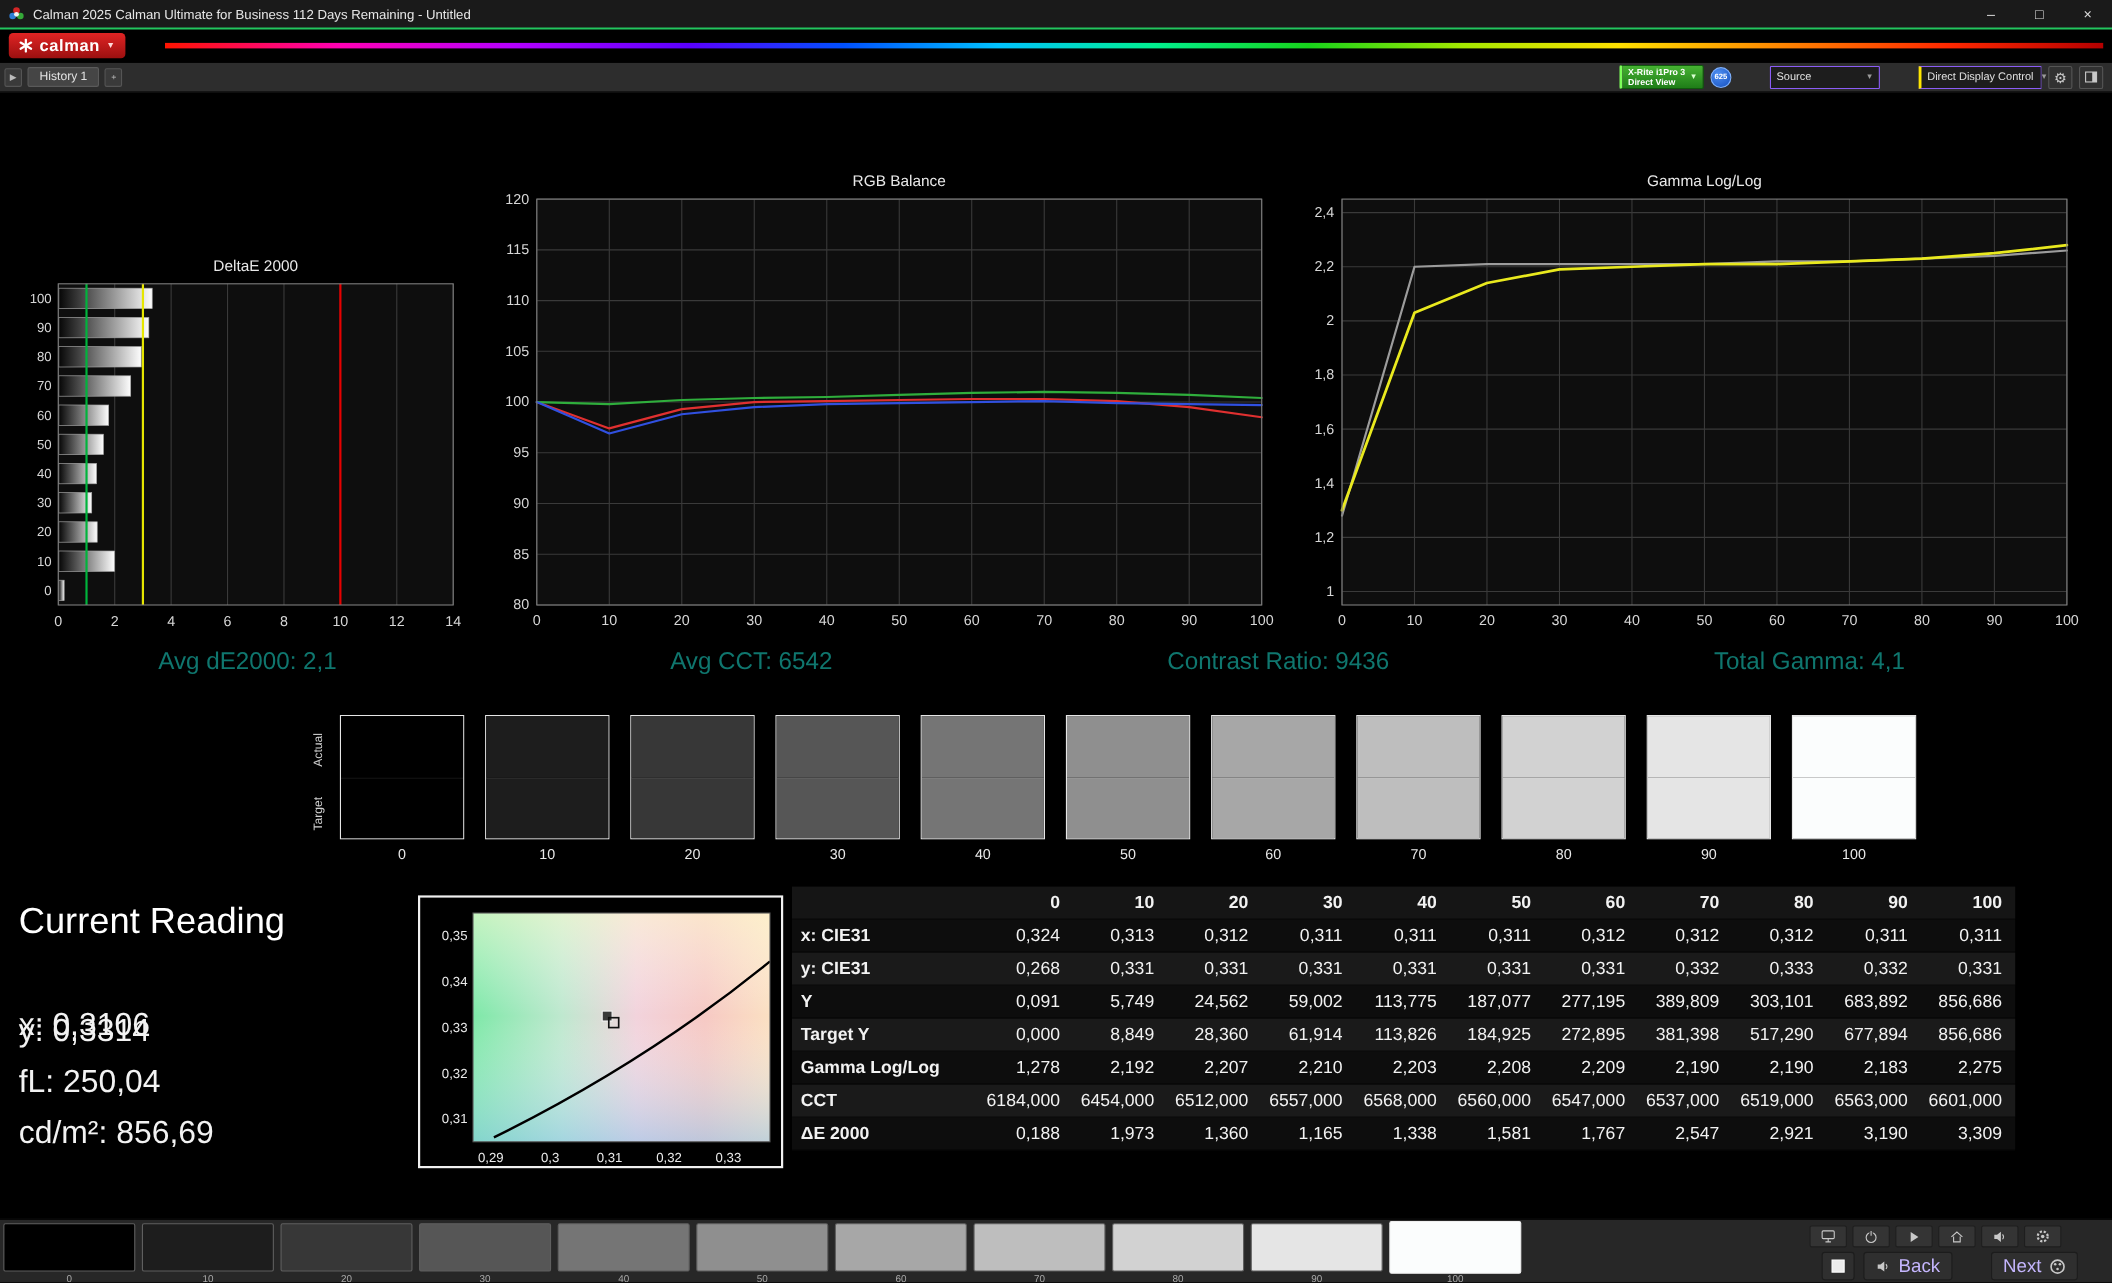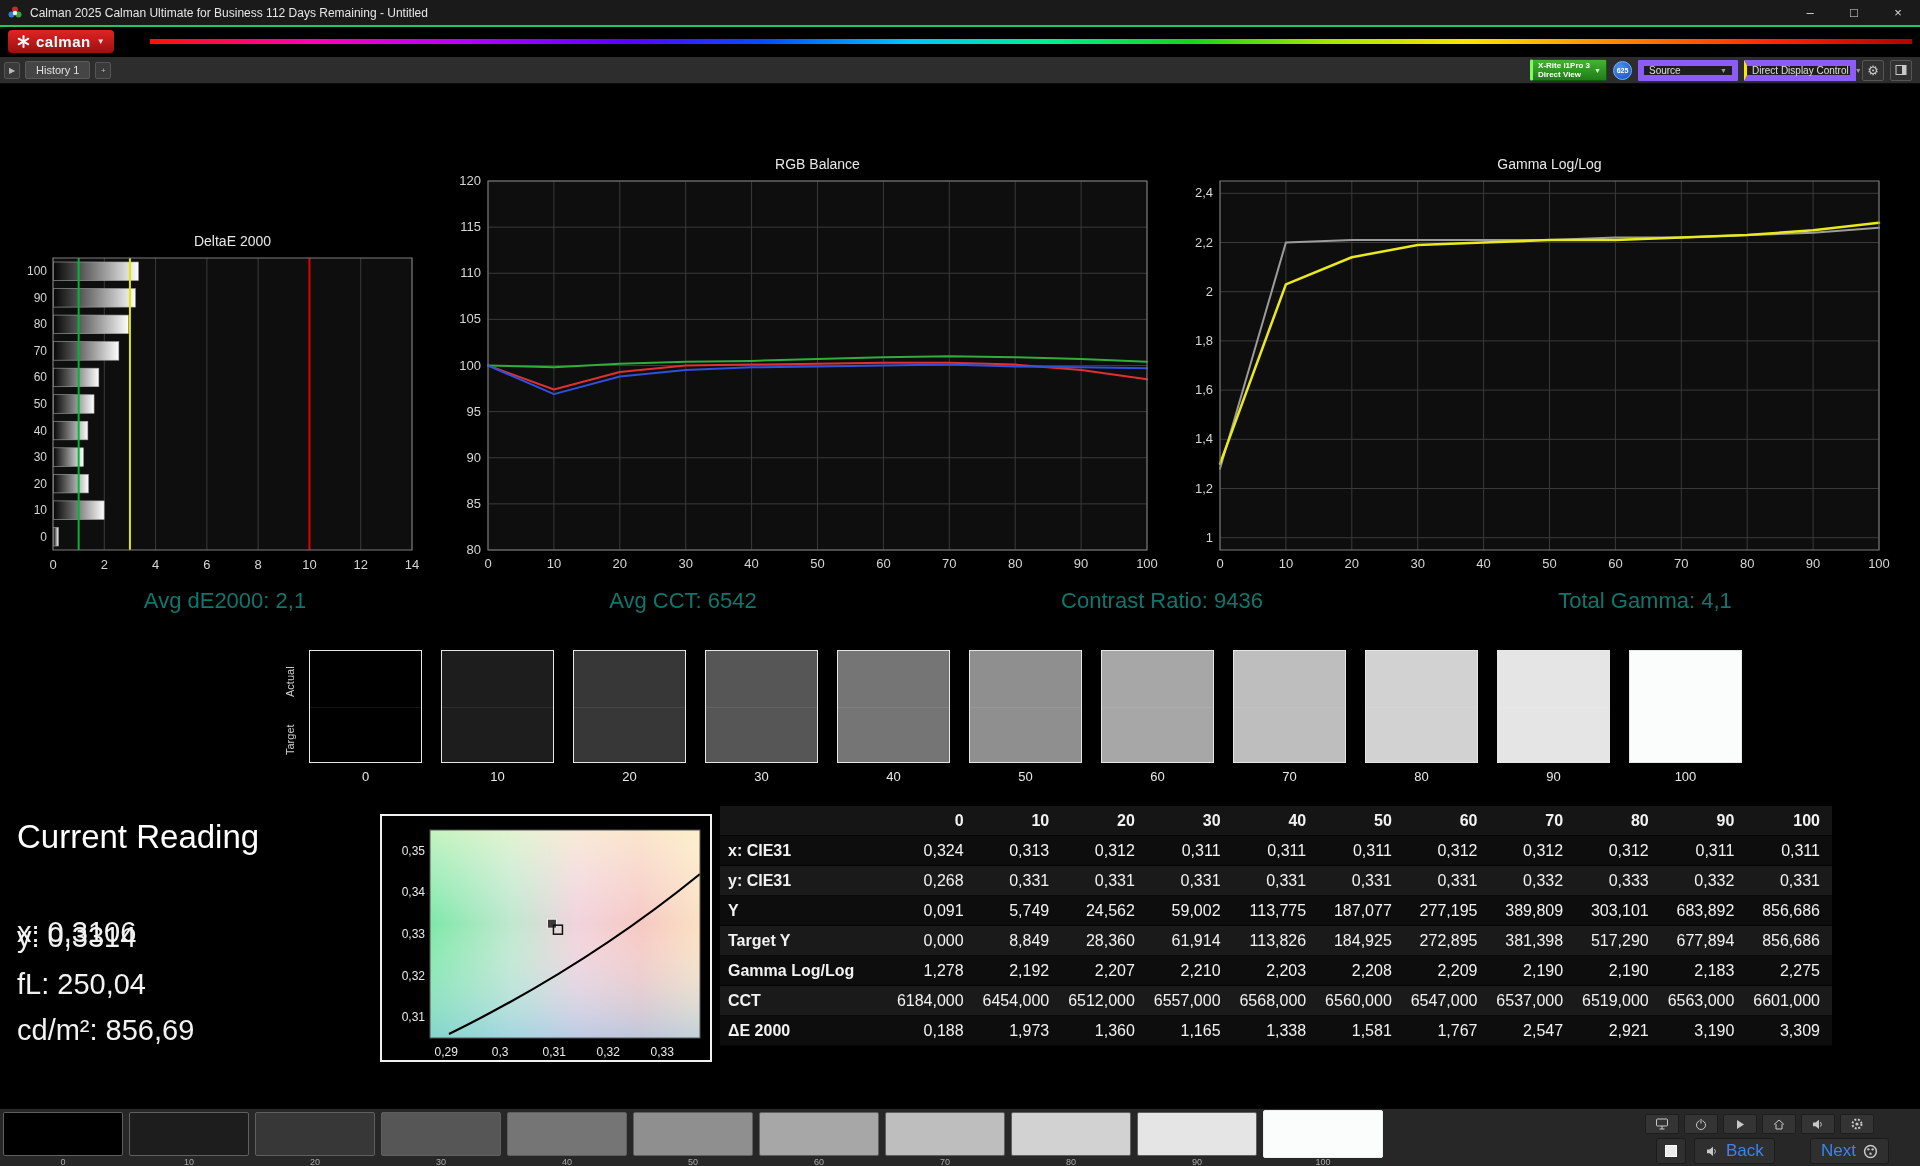--- a/index.html
+++ b/index.html
@@ -25,21 +25,21 @@
   
   .toolbar { height:27px; background:#2d2d2d; border-bottom:1px solid #0a0a0a; display:flex; align-items:center; padding:0 4px; gap:5px; }
   .sq-btn { width:16px; height:17px; background:#3a3a3a; border:1px solid #555; display:flex; align-items:center; justify-content:center; font-size:8px; color:#bbb; border-radius:2px; }
   .tab { background:#454545; border:1px solid #5a5a5a; border-radius:2px; font-size:11px; color:#e2e2e2; padding:2px 10px; }
   .tb-right { margin-left:auto; display:flex; align-items:center; gap:6px; padding-right:4px; }
   .meter-btn { display:flex; align-items:center; gap:4px; background:linear-gradient(#46b232,#1f7d18); border:1px solid #0f5a0c; border-left:3px solid #7dff5a; border-radius:2px; padding:1px 5px; height:22px; }
   .meter-btn .lines { display:flex; flex-direction:column; line-height:1.15; }
   .meter-btn .lines span { font-size:8px; color:#fff; font-weight:bold; white-space:nowrap; }
   .meter-btn .caret { font-size:7px; color:#d8ffd0; }
   .badge { width:19px; height:19px; border-radius:50%; background:radial-gradient(circle at 35% 30%, #4f8ef0, #1450c0); border:1px solid #7db0ff; font-size:7px; font-weight:bold; display:flex; align-items:center; justify-content:center; color:#fff; }
-  .select { display:flex; align-items:center; background:#1d1d1d; border:6px solid #8b5cf6; height:21px; padding:0 5px; gap:6px; border-radius:1px; }
+  .select { display:flex; align-items:center; background:#1d1d1d; border:1px solid #8b5cf6; height:21px; padding:0 5px; gap:6px; border-radius:1px;margin-left:29px; }
   .select .lbl { font-size:10px; color:#e0e0e0; white-space:nowrap; }
   .select .caret { font-size:7px; color:#9a9a9a; margin-left:auto; }
   .select.src { width:100px; }
   .select.ddc { width:112px; border-left:3px solid #ffe600; }
   .icon-btn { width:22px; height:21px; background:#313131; border:1px solid #555; border-radius:2px; display:flex; align-items:center; justify-content:center; font-size:13px; color:#c9c9c9; }
 
   
   .page-title { position:absolute; left:30px; top:148px; font-size:46px; font-weight:400; color:#fff; letter-spacing:0.5px; }
   .chart { position:absolute; }
   #chart-deltae { left:20px;  top:232px; }
@@ -71,21 +71,21 @@
   .trow.even { background:#1a1a1a; }
   .tcell { text-align:right; padding-right:12px; color:#f2f2f2; white-space:nowrap; }
   .tcell.rowlabel { text-align:left; padding-left:8px; font-weight:bold; }
 
   
   #bottom-bar { position:absolute; left:0; top:1108px; width:1920px; height:58px; background:#272727; border-top:1px solid #050505; }
   .patch { position:absolute; top:3px; width:120px; height:44px; border:1px solid #5f5f5f; border-radius:2px; }
   .patch.selected { top:1px; height:48px; border:1px solid #efefef; }
   .patch-label { position:absolute; top:48px; width:120px; text-align:center; font-size:9px; color:#a8a8a8; }
   .mini-btn { position:absolute; top:5px; width:34px; height:20px; background:#343434; border:1px solid #1e1e1e; border-radius:2px; display:flex; align-items:center; justify-content:center; }
-  .nav-btn { position:absolute; top:29px; height:26px; display:flex; align-items:center; gap:7px; background:#2f2f2f; border:1px solid #1c1c1c; border-radius:3px; padding:0 10px; font-size:17px; color:#3b82f6; }
+  .nav-btn { position:absolute; top:29px; height:26px; display:flex; align-items:center; gap:7px; background:#2f2f2f; border:1px solid #1c1c1c; border-radius:3px; padding:0 10px; font-size:17px; color:#c4b5fd; }
   .pattern-btn { position:absolute; top:29px; width:30px; height:26px; background:#2f2f2f; border:1px solid #1c1c1c; border-radius:3px; display:flex; align-items:center; justify-content:center; }
   svg text { font-family:"Liberation Sans", sans-serif; }
 </style>
 </head>
 <body>
 
 <div class="app">
 
   <div class="titlebar">
     <svg width="14" height="14" viewBox="0 0 14 14">

